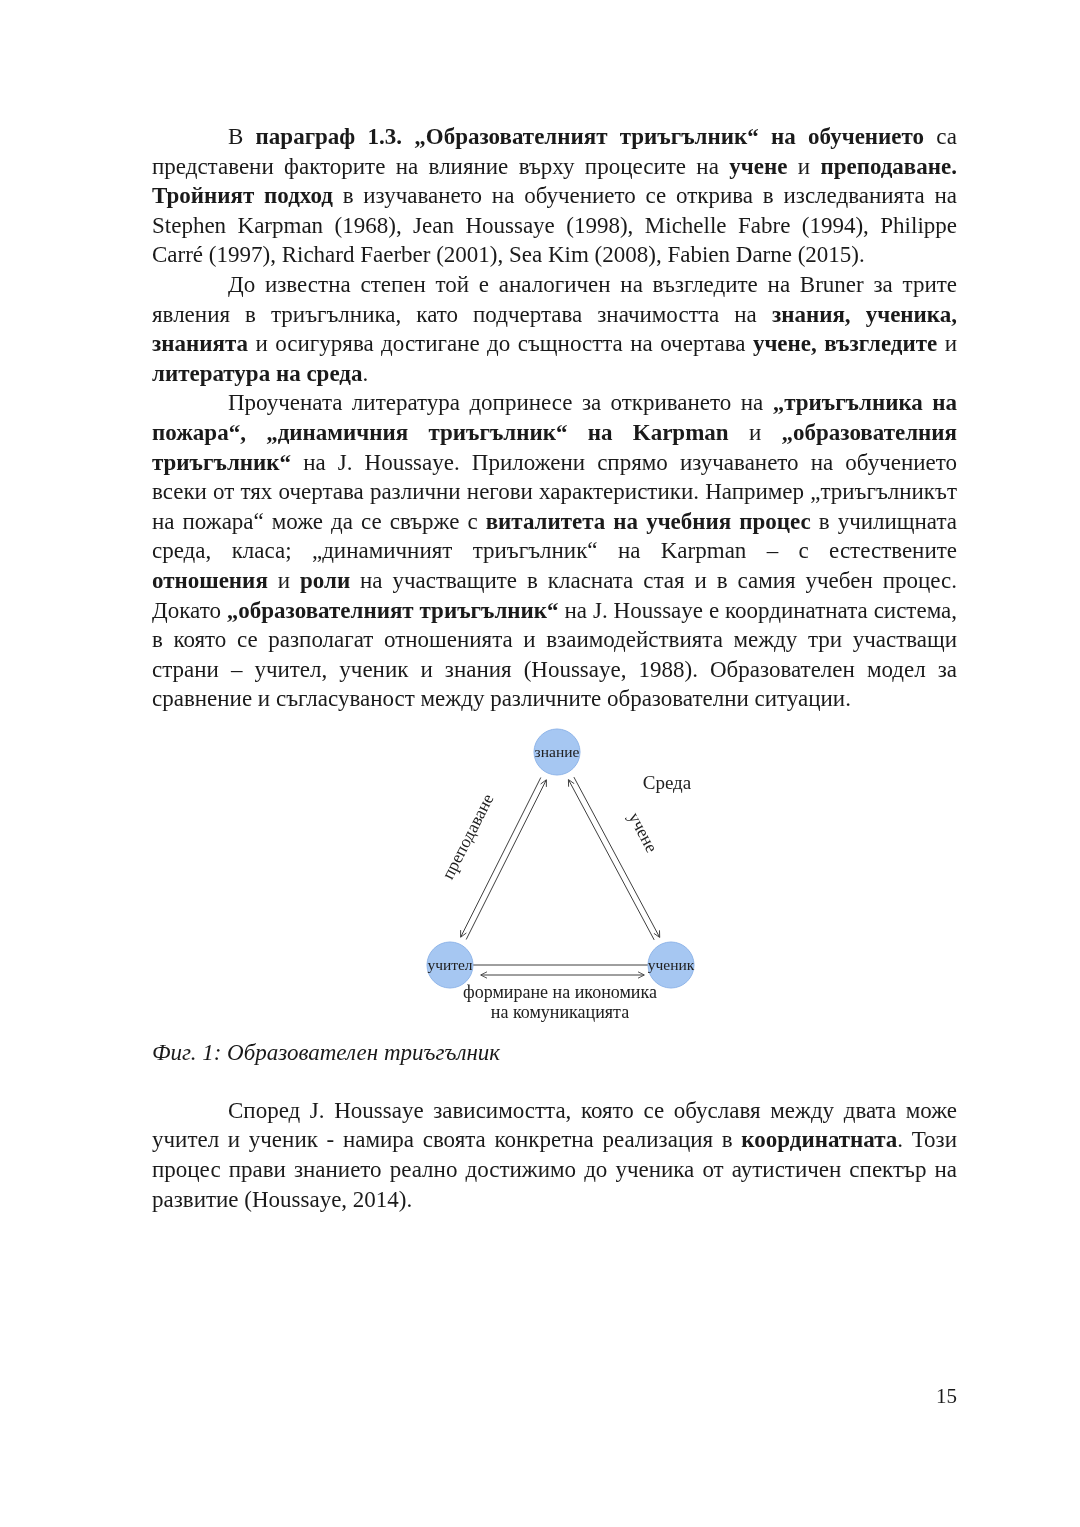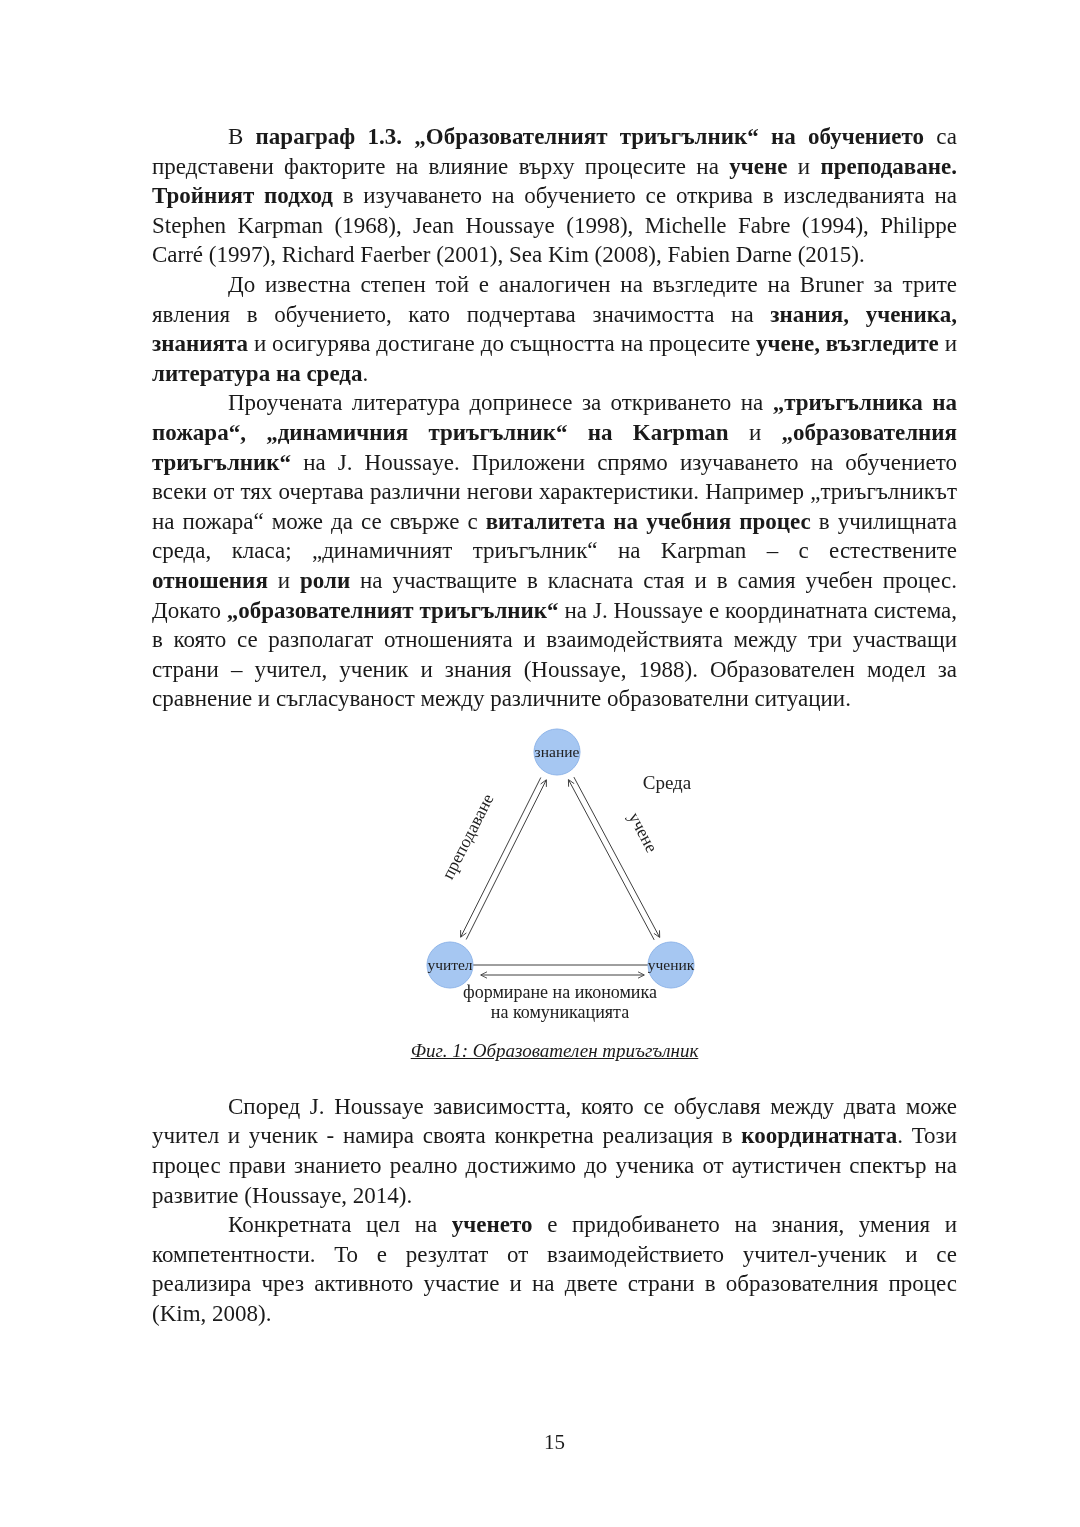--- a/index.html
+++ b/index.html
@@ -31,31 +31,30 @@
     margin: 4px 0 1px 0;
     text-align: center;
   }
   .fig svg {
     display: block;
     margin-left: 188px;
   }
   .caption {
     display: block;
     font-style: italic;
-    font-size: 19px;
-    text-align: center;
+    font-size: 23px;
+    text-align: left;
     margin: 2px 0 30px 0;
-    text-decoration: underline;
   }
   .pageno {
     position: absolute;
     left: 152px;
-    top: 1430px;
+    top: 1384px;
     width: 805px;
-    text-align: center;
+    text-align: right;
     font-size: 21px;
   }
   svg .edge {
     stroke: #3f3f3f;
     stroke-width: 1;
     fill: none;
   }
   svg text {
     font-family: "Liberation Serif", "DejaVu Serif", serif;
     fill: #202020;
@@ -66,21 +65,21 @@
   svg .bottom-label { font-size: 18px; }
 </style>
 </head>
 <body>
 
 <div class="page">
   <div class="content">
 
     <div id="paras-before">
         <p class="para"><span>В </span><b>параграф 1.3. „Образователният триъгълник“ на обучението</b><span> са представени факторите на влияние върху процесите на </span><b>учене</b><span> и </span><b>преподаване. Тройният подход</b><span> в изучаването на обучението се открива в изследванията на Stephen Karpman (1968), Jean Houssaye (1998), Michelle Fabre (1994), Philippe Carré (1997), Richard Faerber (2001), Sea Kim (2008), Fabien Darne (2015).</span></p>
-        <p class="para"><span>До известна степен той е аналогичен на възгледите на Bruner за трите явления в обучението, като подчертава значимостта на </span><b>знания,</b><span> </span><b>ученика, знанията</b><span> и осигурява достигане до същността на процесите </span><b>учене, възгледите</b><span> и </span><b>литература на среда</b><span>.</span></p>
+        <p class="para"><span>До известна степен той е аналогичен на възгледите на Bruner за трите явления в триъгълника, като подчертава значимостта на </span><b>знания,</b><span> </span><b>ученика, знанията</b><span> и осигурява достигане до същността на очертава </span><b>учене, възгледите</b><span> и </span><b>литература на среда</b><span>.</span></p>
         <p class="para"><span>Проучената литература допринесе за откриването на </span><b>„триъгълника на пожара“, „динамичния триъгълник“ на Karpman</b><span> и </span><b>„образователния триъгълник“</b><span> на J. Houssaye. Приложени спрямо изучаването на обучението всеки от тях очертава различни негови характеристики. Например „триъгълникът на пожара“ може да се свърже с </span><b>виталитета на учебния процес</b><span> в училищната среда, класа; „динамичният триъгълник“ на Karpman – с естествените </span><b>отношения</b><span> и </span><b>роли</b><span> на участващите в класната стая и в самия учебен процес. Докато </span><b>„образователният триъгълник“</b><span> на J. Houssaye е координатната система, в която се разполагат отношенията и взаимодействията между три участващи страни – учител, ученик и знания (Houssaye, 1988). Образователен модел за сравнение и съгласуваност между различните образователни ситуации.</span></p>
       </div>
 
     <figure class="fig">
       <svg width="460" height="320" viewBox="0 0 460 320">
         <defs>
           <marker id="arr" viewBox="0 0 10 10" refX="8.5" refY="5" markerWidth="8" markerHeight="8" orient="auto-start-reverse">
             <path d="M1,1 L9,5 L1,9" fill="none" stroke="#3f3f3f" stroke-width="1.1"></path>
           </marker>
         </defs>
@@ -109,18 +108,17 @@
 
         <text class="bottom-label" x="220" y="280" text-anchor="middle">формиране на икономика</text>
         <text class="bottom-label" x="220" y="300" text-anchor="middle">на комуникацията</text>
       </svg>
 
       <figcaption class="caption">Фиг. 1: Образователен триъгълник</figcaption>
     </figure>
 
     <div id="paras-after">
         <p class="para"><span>Според J. Houssaye зависимостта, която се обуславя между двата може учител и ученик - намира своята конкретна реализация в </span><b>координатната</b><span>. Този процес прави знанието реално достижимо до ученика от аутистичен спектър на развитие (Houssaye, 2014).</span></p>
-        <p class="para"><span>Конкретната цел на </span><b>ученето</b><span> е придобиването на знания, умения и компетентности. То е резултат от взаимодействието учител-ученик и се реализира чрез активното участие и на двете страни в образователния процес (Kim, 2008).</span></p>
       </div>
   </div>
 
   <div class="pageno">15</div>
 </div>
 
 </body></html>

